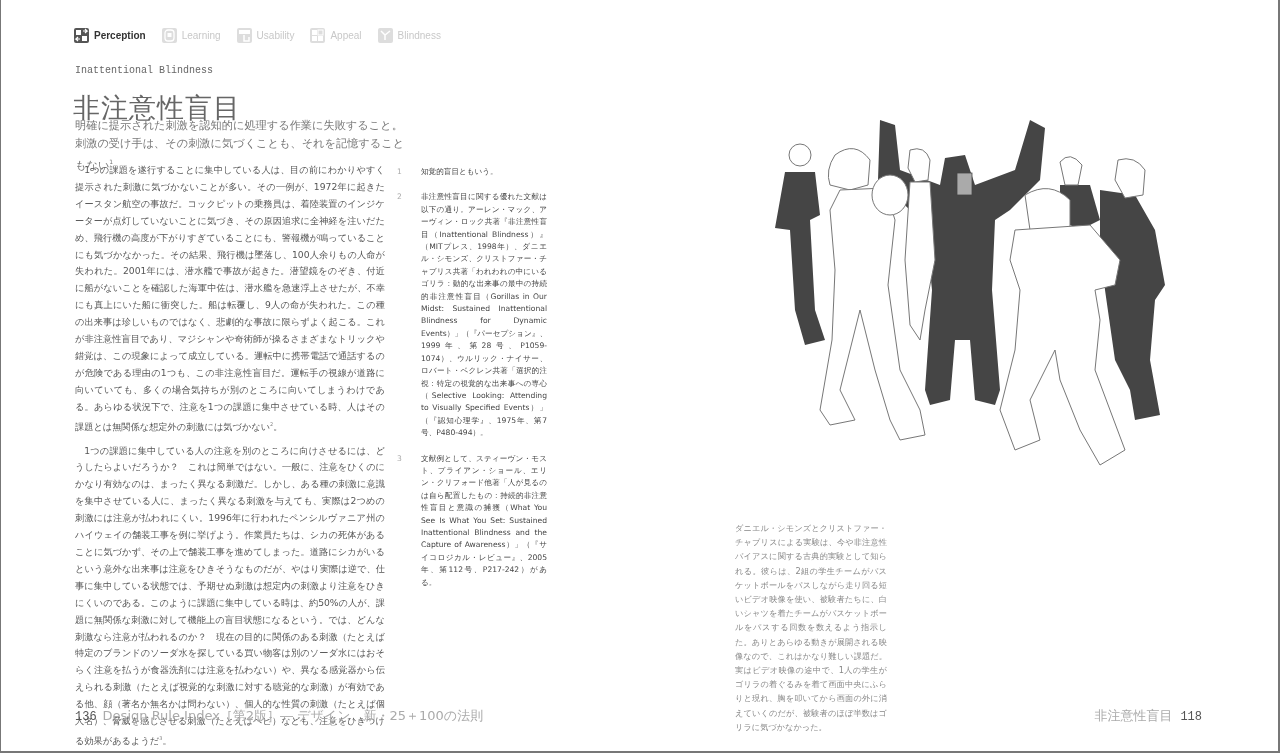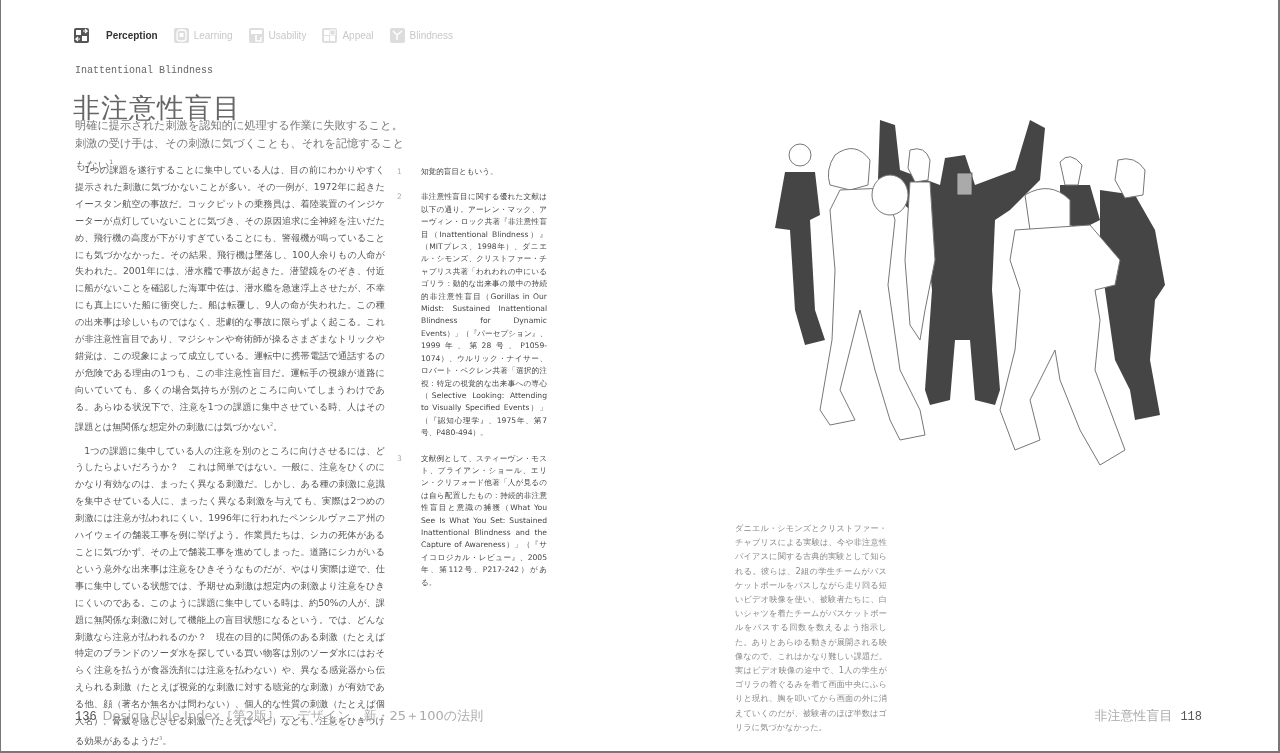--- a/index.html
+++ b/index.html
@@ -14,21 +14,21 @@
   }
   
   .nav { position:absolute; left:74px; top:28px; display:flex; align-items:center; gap:0; }
   .nav-item { display:flex; align-items:center; margin-right:16px; cursor:pointer; }
   .nav-icon {
     width:15px; height:15px; border-radius:2px; margin-right:5px; position:relative;
     box-sizing:border-box;
   }
   .nav-icon svg { width:15px; height:15px; display:block; }
   .nav-label { font-family:"Liberation Sans", sans-serif; font-size:10px; }
-  .nav-item.active .nav-label { color:#333; font-weight:bold;margin-left:12px; }
+  .nav-item.active .nav-label { color:#333; font-weight:bold; }
   .nav-item.inactive .nav-label { color:#c8c8c8; }
 
   .title-en { position:absolute; left:75px; top:65px; font-family:Liberation Mono, monospace; font-size:10px; color:#666; }
   .title-jp { position:absolute; left:73px; top:72px; font-size:27px; color:#666; letter-spacing:1px; font-weight:normal; }
   .lead { position:absolute; left:75px; top:117px; width:330px; font-size:11.2px; line-height:18px; color:#777; }
   .lead sup { font-size:6px; }
 
   .body-col { position:absolute; left:75px; top:162px; width:310px; font-size:9.2px; line-height:16.9px; color:#555; text-align:justify; }
   .body-col p { margin:0 0 7px 0; text-indent:1em; }
   .body-col sup { font-size:5px; color:#888; }

